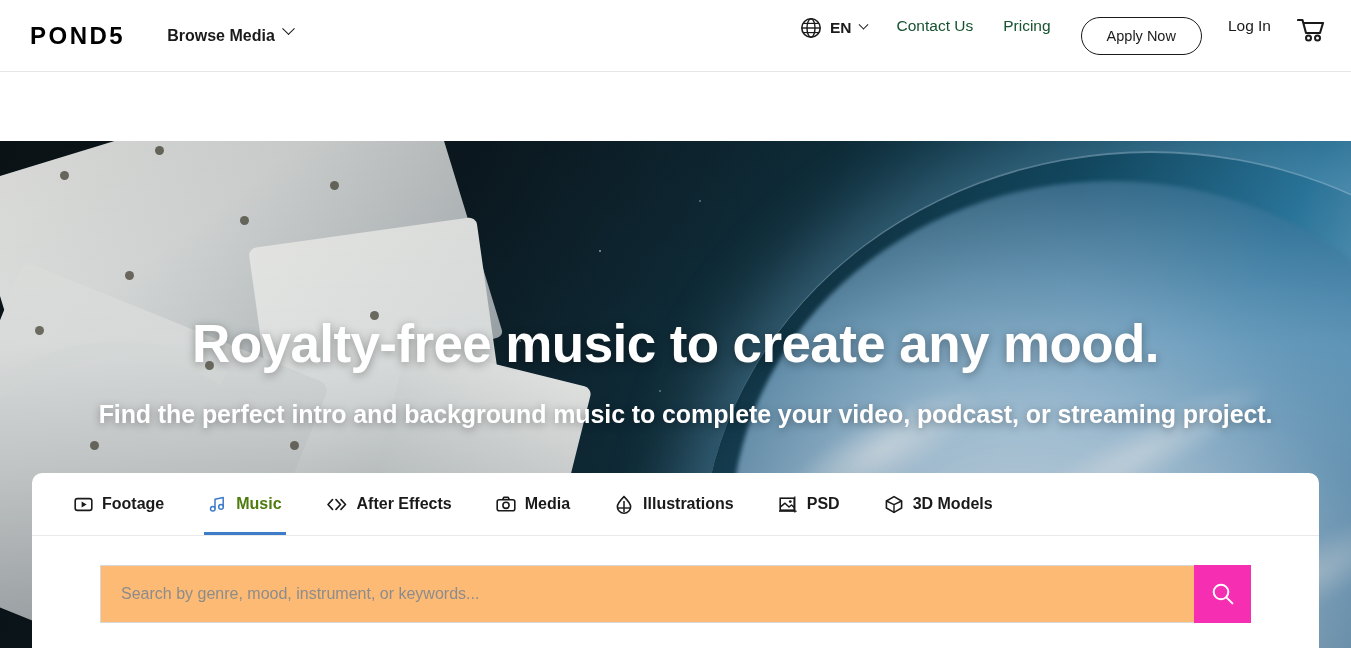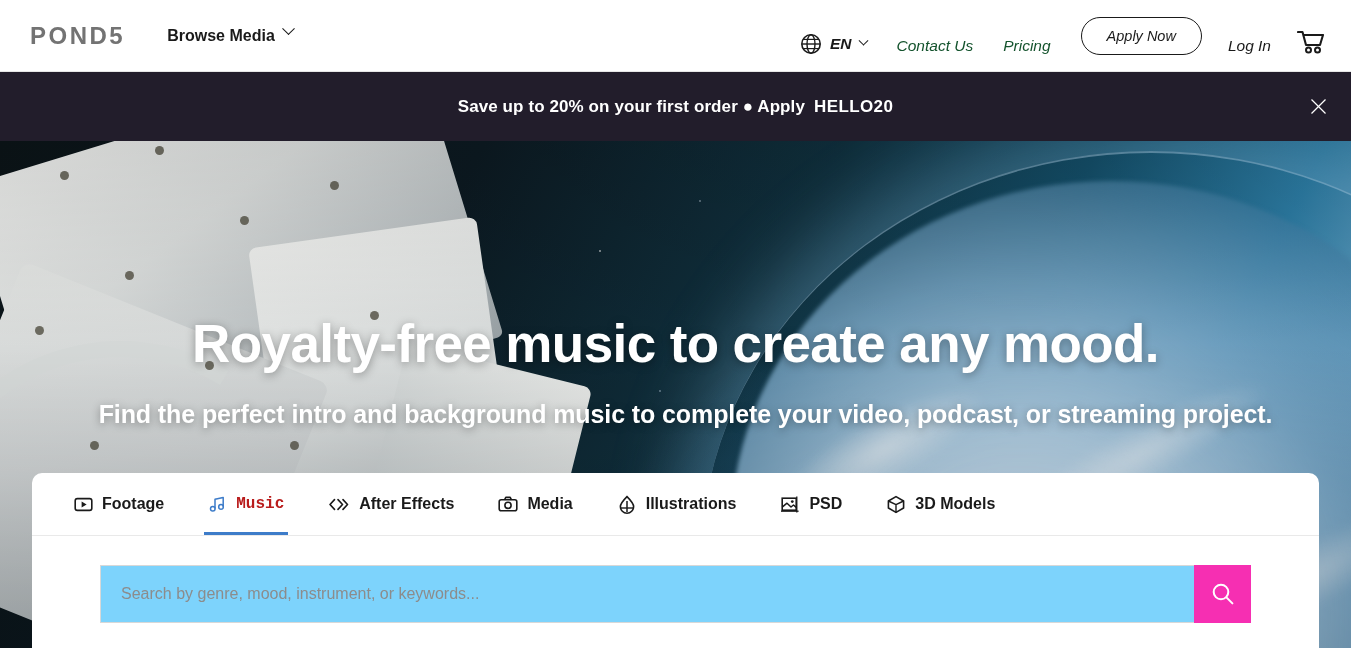--- a/index.html
+++ b/index.html
@@ -20,38 +20,38 @@
     width: 1351px; height: 72px;
     background: #ffffff;
     border-bottom: 1px solid #e6e6e6;
     display: flex; align-items: center;
   }
   .logo {
     margin-left: 30px;
     font-size: 24px;
     font-weight: 700;
     letter-spacing: 2.5px;
-    color: #737373;
+    color: #000000;
     font-family: "Liberation Sans", sans-serif;
   }
   .browse {
     margin-left: 42px;
     display: flex; align-items: flex-start; gap: 9px;
     font-size: 16px; font-weight: 600; color: #1a1a1a;
     cursor: pointer;
   }
   .chev {
     display: inline-block; width: 9px; height: 9px;
     border-right: 1.6px solid #1a1a1a;
     border-bottom: 1.6px solid #1a1a1a;
     transform: rotate(45deg) translate(-2px,-2px);
   }
   .hdr-right {
     margin-left: auto; margin-right: 26px;
-    display: flex; align-items: flex-end; font-style: italic;
+    display: flex; align-items: flex-start;
   }
   .lang { display: flex; align-items: center; gap: 8px; cursor: pointer; margin-right: 30px;}
   .lang-txt { font-size: 15.5px; font-weight: 700; color: #1a1a1a; }
   .hdr-link {
     font-size: 15.5px; font-weight: 500; color: #14532d;
     margin-right: 30px; cursor: pointer; white-space: nowrap;
   }
   .join {
     border: 1.4px solid #1a1a1a;
     border-radius: 24px;
@@ -216,37 +216,37 @@
     display: flex; align-items: center; gap: 9px;
     height: 62px;
     padding: 0 22px;
     font-size: 16px;
     font-weight: 600;
     color: #1a1a1a;
     cursor: pointer;
     position: relative;
     white-space: nowrap;
   }
-  .tab.active { color: #b91c1c; font-family: Liberation Mono, monospace; }
+  .tab.active { color: #4d7c0f; }
   .tab.active::after {
     content: ""; position: absolute;
     left: 18px; right: 18px; bottom: 0;
     height: 3px; background: #3d7cc9;
   }
   .tab-ico { display: flex; align-items: center; }
 
   .searchrow {
     margin: 29px 0 0 68px;
     display: flex; width: 1151px; height: 58px;
   }
   .search-input {
     flex: 1;
     border: 1px solid #d8d8d8;
     border-right: none;
-    background: #7dd3fc;
+    background: #fdba74;
     padding: 17px 20px;
     font-size: 16px;
     font-family: "Liberation Sans", sans-serif;
     color: #333;
     outline: none;
   }
   .search-input::placeholder { color: #8c8c8c; }
   .search-btn {
     width: 57px;
     background: #f62fb2;
@@ -290,31 +290,20 @@
       <div class="cart">
         <svg width="28" height="26" viewBox="0 0 28 26">
           <path d="M1 3 L5.5 3 L9 16 L23 16 L26 6 L7 6" fill="none" stroke="#1a1a1a" stroke-width="2.1" stroke-linejoin="round" stroke-linecap="round"></path>
           <circle cx="11.5" cy="21" r="2.5" fill="none" stroke="#1a1a1a" stroke-width="2"></circle>
           <circle cx="20.5" cy="21" r="2.5" fill="none" stroke="#1a1a1a" stroke-width="2"></circle>
         </svg>
       </div>
     </div>
   </div>
 
-  <div class="promo">
-    <div class="promo-txt">
-      <span>Save up to 20% on your first order ● Apply</span><span class="promo-code">HELLO20</span>
-    </div>
-    <div class="promo-close">
-      <svg width="17" height="17" viewBox="0 0 17 17">
-        <line x1="1.5" y1="1.5" x2="15.5" y2="15.5" stroke="#ffffff" stroke-width="1.3"></line>
-        <line x1="15.5" y1="1.5" x2="1.5" y2="15.5" stroke="#ffffff" stroke-width="1.3"></line>
-      </svg>
-    </div>
-  </div>
 
   <div class="hero">
     <div class="hero-bg">
       <div class="space"></div>
       <div class="stars"></div>
       <div class="limb"></div>
       <div class="limb2"></div>
       <div class="clouds"></div>
       <div class="module">
         <div class="mod-panel mp1"></div>

